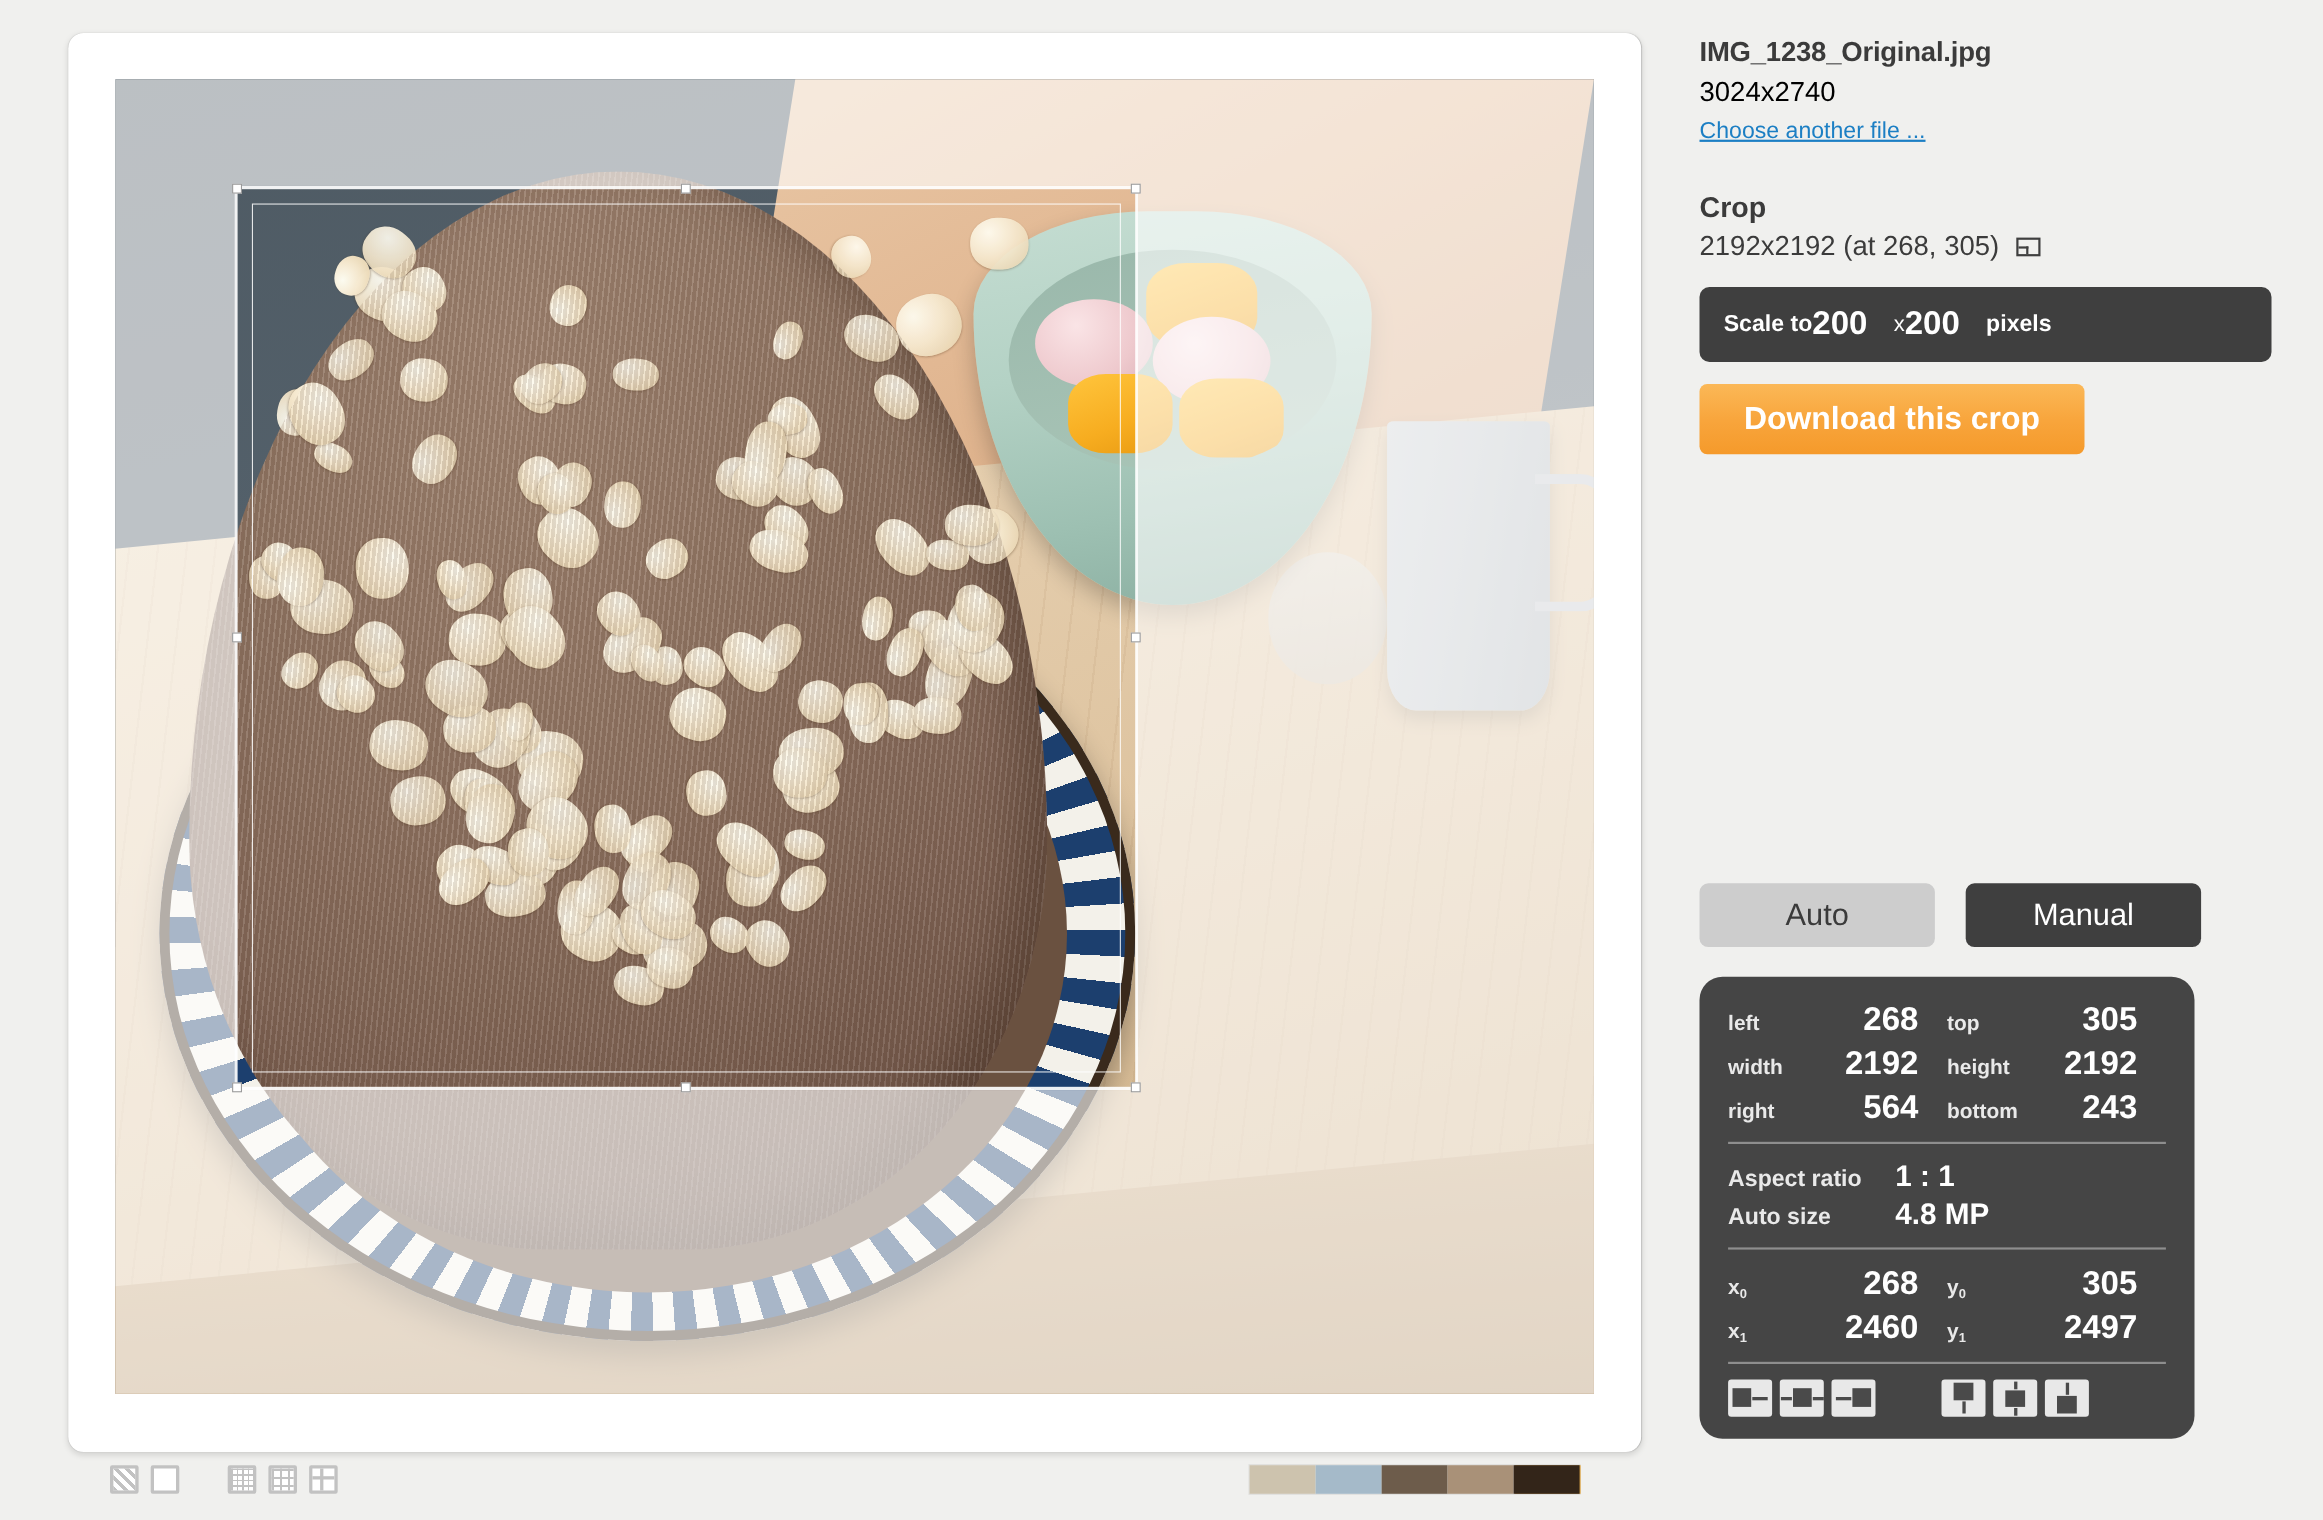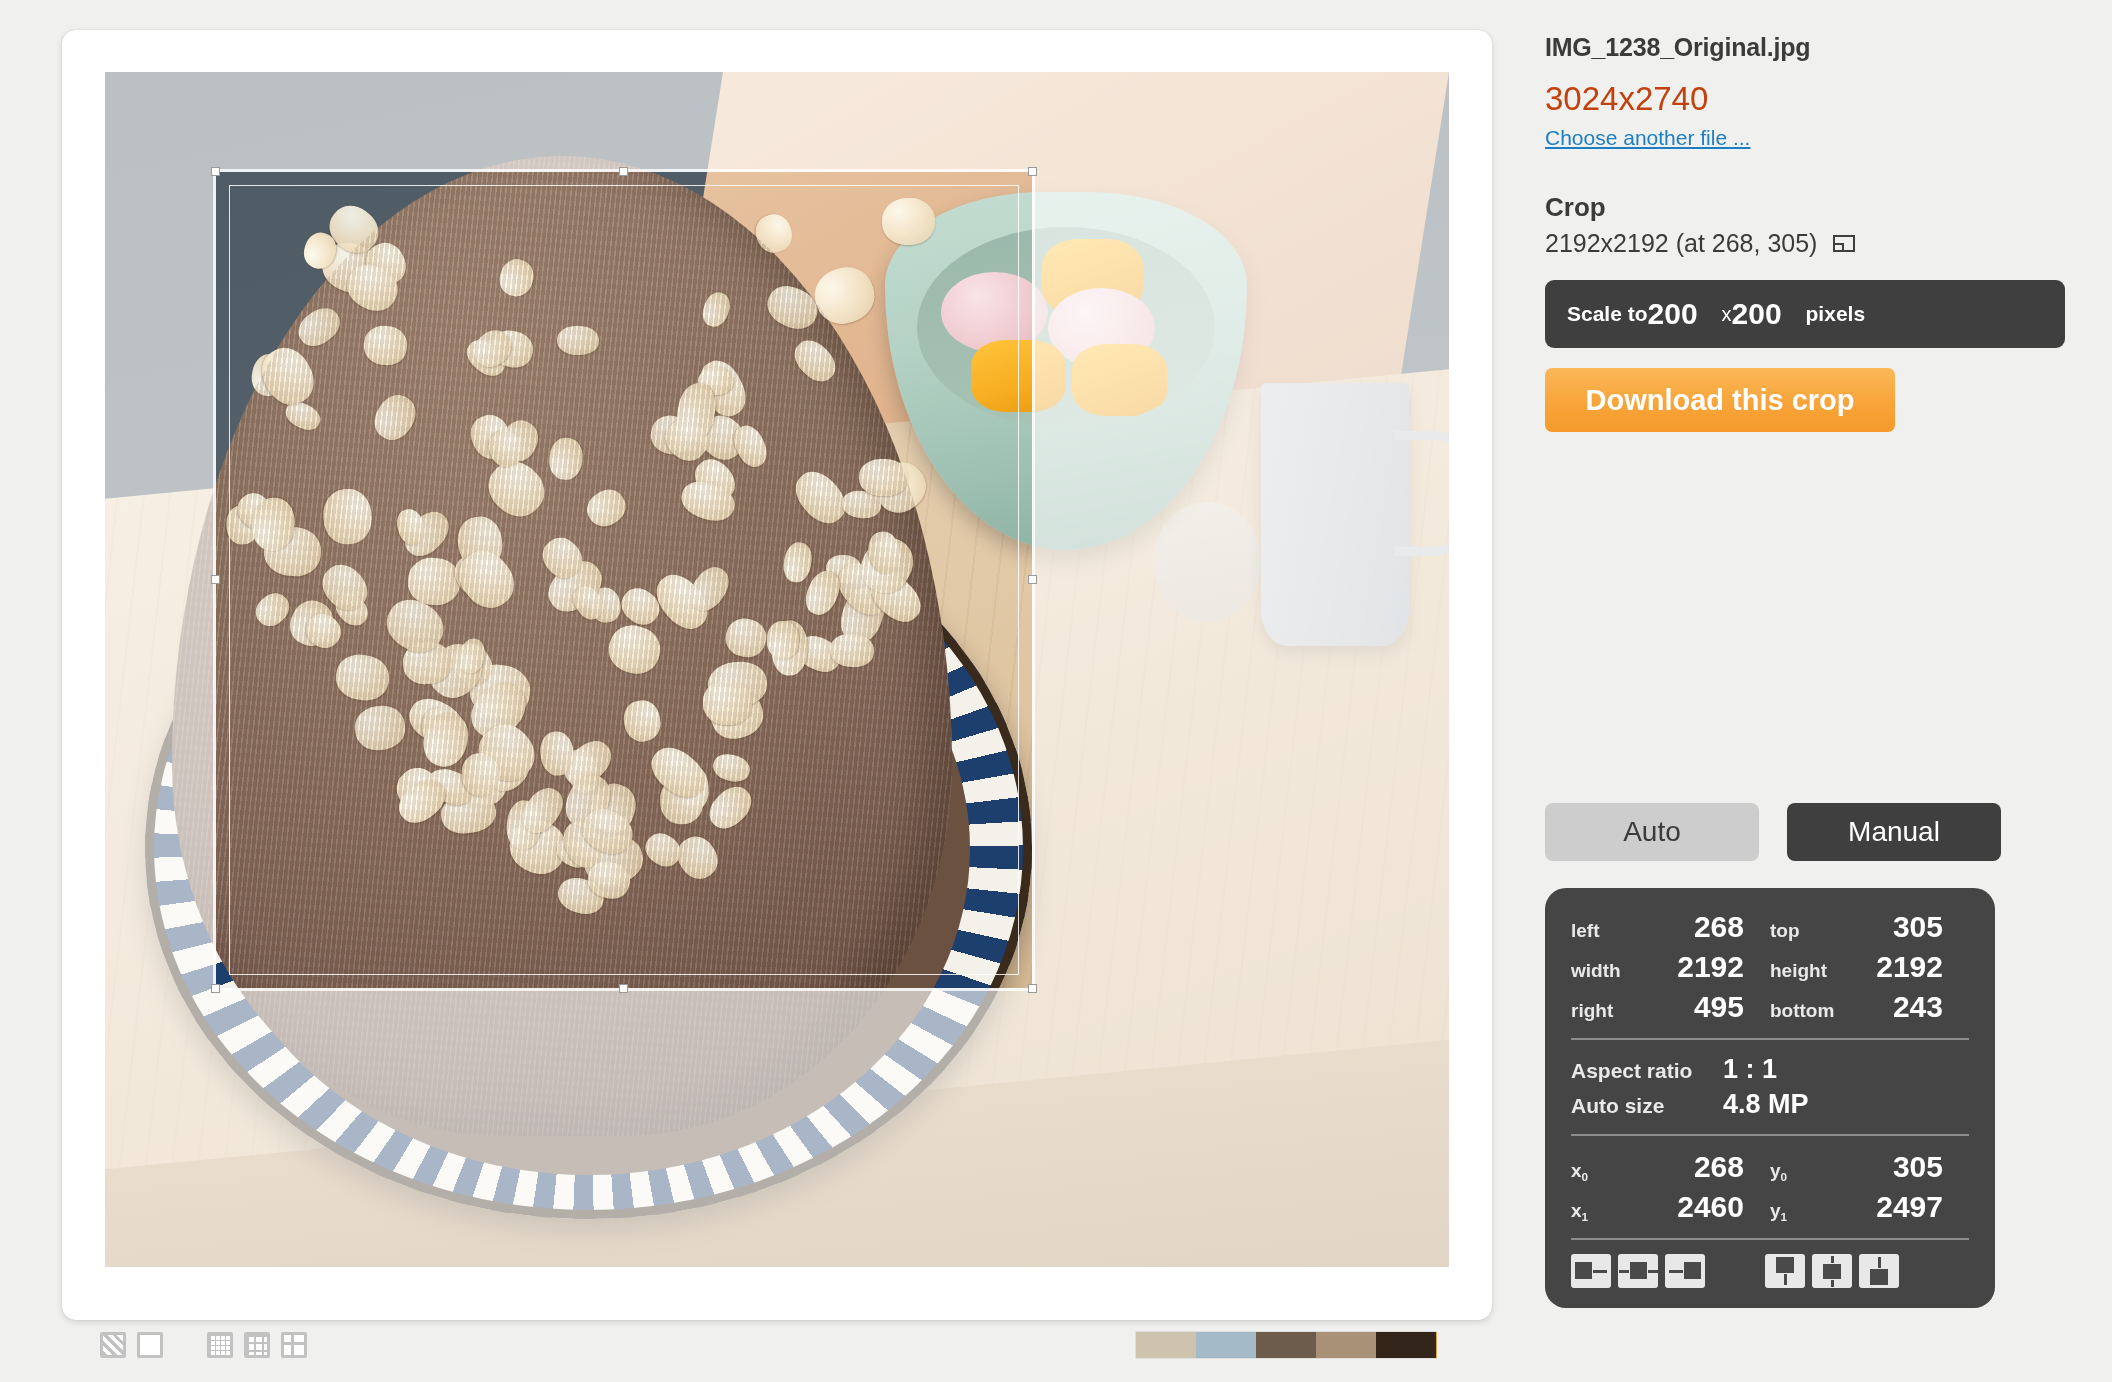--- a/index.html
+++ b/index.html
@@ -157,21 +157,21 @@
 
   
   #palette{position:absolute;left:1136px;top:1332px;display:flex;
            box-shadow:0 0 0 1px rgba(0,0,0,.07);}
   .swatch{width:60px;height:26px;cursor:pointer;}
   .swatch:last-child{box-shadow:1px 0 0 #e0a94a;}
 
   
   #side{position:absolute;left:1545px;top:33px;width:520px;}
   .file-name{font-size:25px;font-weight:bold;color:#3b3b3b;letter-spacing:-.2px;}
-  .file-dims{font-size:33px;color:#c2410c;margin-top:18px;}
+  .file-dims{font-size:25px;color:#000000;margin-top:8px;}
   .file-link{font-size:21px;color:#1c7fc4;text-decoration:underline;
              display:inline-block;margin-top:8px;cursor:pointer;}
   .crop-h{font-size:26px;font-weight:bold;color:#3b3b3b;margin-top:42px;}
   .crop-line{font-size:25px;color:#3b3b3b;margin-top:6px;display:flex;align-items:center;gap:16px;}
   .crop-ico{width:22px;height:17px;border:2.5px solid #3f3f3f;box-sizing:border-box;position:relative;}
   .crop-ico::after{content:"";position:absolute;left:0;bottom:0;width:9px;height:7px;
                    border-right:2.5px solid #3f3f3f;border-top:2.5px solid #3f3f3f;box-sizing:border-box;}
 
   .scale-bar{margin-top:22px;background:#3f3f3f;border-radius:9px;height:68px;
              display:flex;align-items:center;padding:0 22px;}
@@ -462,21 +462,21 @@
           <span class="sval">2192</span>
         </span>
       <span class="scell">
           <span class="skey">height</span>
           <span class="sval">2192</span>
         </span>
     </div>
     <div class="srow">
       <span class="scell">
           <span class="skey">right</span>
-          <span class="sval">495</span>
+          <span class="sval">564</span>
         </span>
       <span class="scell">
           <span class="skey">bottom</span>
           <span class="sval">243</span>
         </span>
     </div>
 
     <div class="sep"></div>
 
     <div class="arow">

